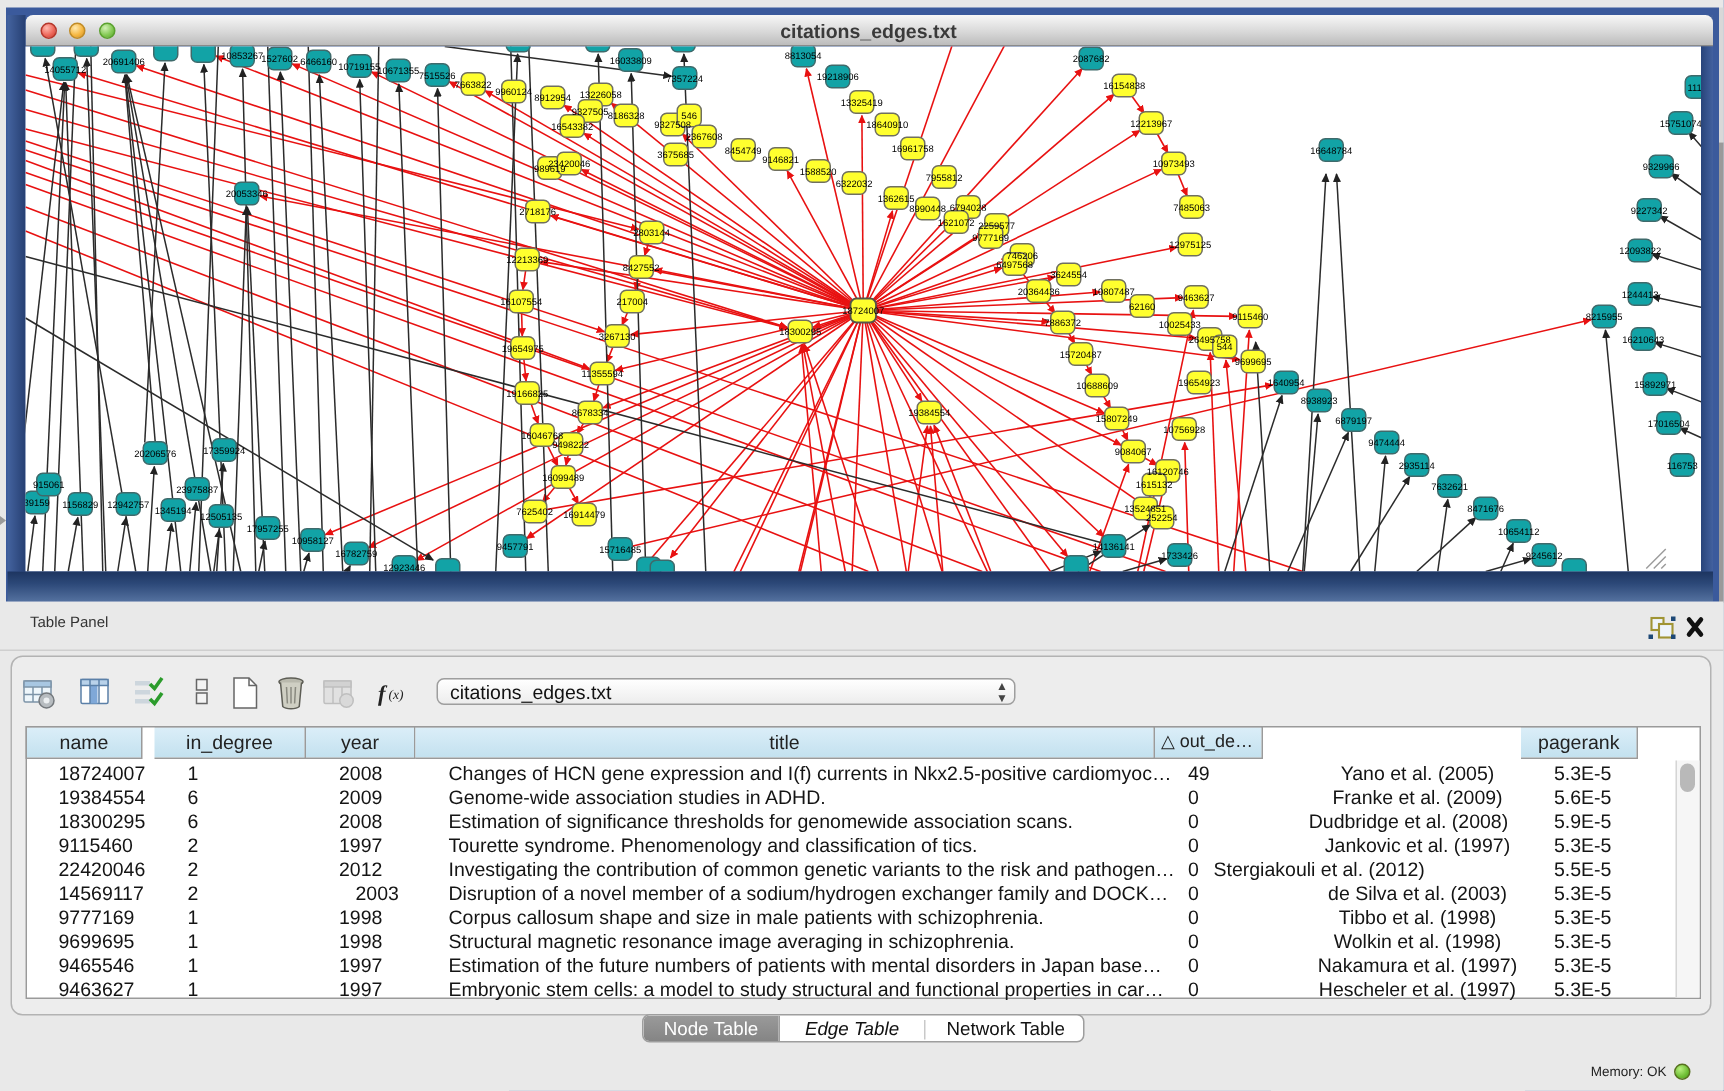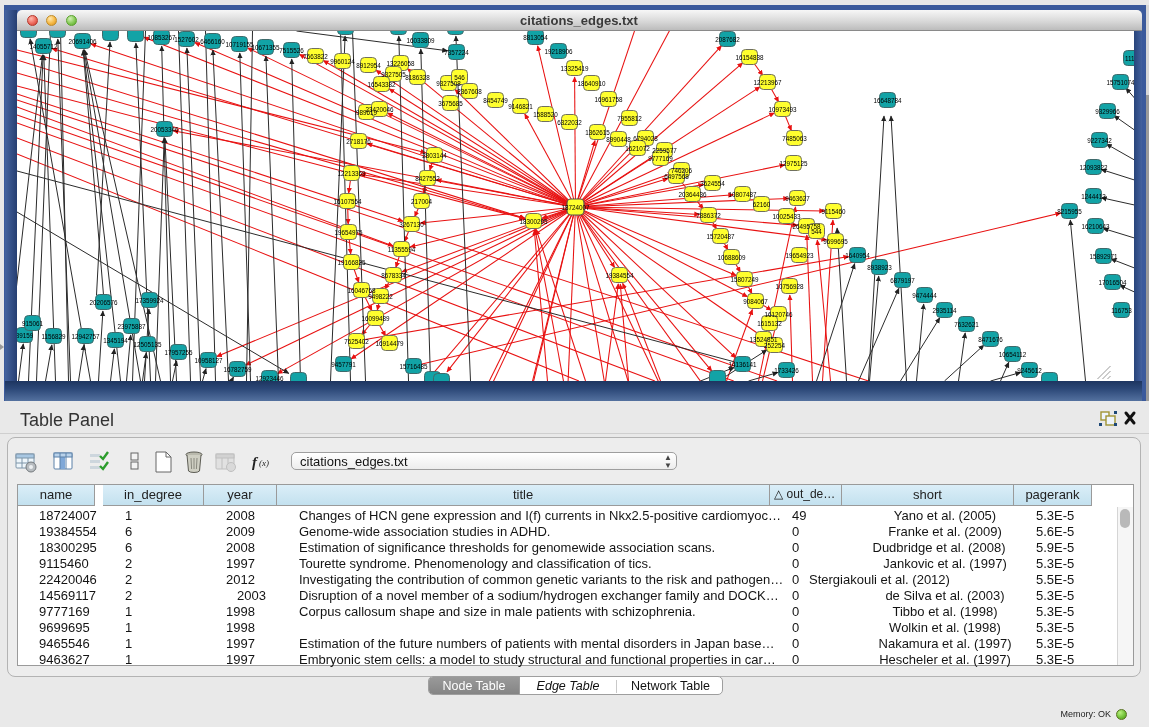--- a/index.html
+++ b/index.html
@@ -13,21 +13,21 @@
 #titletext { position:absolute; left:0; right:0; top:3px; text-align:center; font-size:13px; font-weight:bold; color:#3a3a3a; }
 .tl { position:absolute; top:5px; width:11px; height:11px; border-radius:50%; }
 #tlr { left:10px; background:radial-gradient(circle at 35% 30%, #ffb9ae, #ee6a5d 55%, #c33a2c); border:0.5px solid #b5372b;}
 #tly { left:29px; background:radial-gradient(circle at 35% 30%, #ffe9b0, #f6b843 55%, #d08e23); border:0.5px solid #c08b26;}
 #tlg { left:49px; background:radial-gradient(circle at 35% 30%, #d2f0b6, #85ca56 55%, #57a427); border:0.5px solid #5aa12e;}
 #canvas { position:absolute; left:16.5px; top:31px; width:1117.5px; height:350px; background:#fff; overflow:hidden; }
 #winshadowL { position:absolute; left:4.5px; top:10px; width:12px; height:371px; background:linear-gradient(90deg,#44639f,#263f72); }
 #winshadowR { position:absolute; left:1134px; top:10px; width:8px; height:371px; background:linear-gradient(90deg,#28447a,#43619f); }
 #winshadowB { position:absolute; left:4.5px; top:381px; width:1137.5px; height:20px; background:linear-gradient(#1d3560,#2c4878 40%,#54719f); }
 #tpanel { position:absolute; left:0; top:401px; width:1149px; height:326px; background:#e9e9e9; }
-#tptitle { position:absolute; left:20px; top:410px; font-size:18px; color:#333; }
+#tptitle { position:absolute; left:20px; top:410px; font-size:10px; color:#333; }
 #tpline { position:absolute; left:0; top:433px; width:1149px; height:1px; background:#cfcfcf; }
 #box { position:absolute; left:7px; top:437px; width:1134px; height:240px; background:#ededed; border:1px solid #b3b3b3; border-radius:8px; }
 #combo { position:absolute; left:291px; top:452px; width:386px; height:18px; background:linear-gradient(#ffffff,#ededed); border:1px solid #9e9e9e; border-radius:5px; font-size:13px; color:#111; padding:1px 0 0 8px; }
 #combo .arr { position:absolute; right:4px; top:1px; font-size:8px; color:#444; line-height:8px; }
 #table { position:absolute; left:17px; top:484px; width:1117px; height:182px; background:#fff; border:1px solid #9a9a9a; }
 .hc { position:absolute; top:484px; height:22px; background:linear-gradient(#dbeef8,#c3e1ef); border:1px solid #9a9a9a; border-left:none; font-size:13px; color:#222; text-align:center; padding-top:2px; white-space:nowrap; overflow:hidden; }
 .row { position:absolute; left:17px; width:1100px; height:16px; font-size:13px; color:#141414; }
 .row span { position:absolute; top:1px; white-space:nowrap; }
 #sbtrack { position:absolute; left:1117px; top:507px; width:16px; height:158px; background:#f6f6f6; border-left:1px solid #d5d5d5; }
 #sbthumb { position:absolute; left:1120px; top:509px; width:10px; height:19px; background:#b9b9b9; border-radius:5px; }
@@ -588,21 +588,20 @@
       <text x="9" y="16" font-family="Liberation Serif, serif" font-style="italic" font-size="9" fill="#222">(x)</text>
     </g>
   </svg>
   <div id="combo">citations_edges.txt<span class="arr">▲<br>▼</span></div>
   <div id="table"></div>
   <div class="hc" style="left:17px;width:78px;border-left:1px solid #9a9a9a">name</div>
   <div class="hc" style="left:103px;width:101px">in_degree</div>
   <div class="hc" style="left:204px;width:73px">year</div>
   <div class="hc" style="left:277px;width:493px">title</div>
   <div class="hc" style="left:770px;width:72px;text-align:left;padding-left:4px;font-size:12px">△ out_de…</div>
-  <div class="hc" style="left:842px;width:172px">short</div>
   <div class="hc" style="left:1014px;width:78px">pagerank</div>
   <div class="row" style="top:507px">
       <span style="left:22px">18724007</span>
       <span style="left:108px">1</span>
       <span style="left:209px">2008</span>
       <span style="left:282px;width:484px;overflow:hidden">Changes of HCN gene expression and I(f) currents in Nkx2.5-positive cardiomyoc…</span>
       <span style="left:775px">49</span>
       <span style="left:842px;width:172px;text-align:center">Yano et al. (2005)</span>
       <span style="left:1019px">5.3E-5</span>
     </div>
@@ -657,20 +656,21 @@
       <span style="left:209px">1998</span>
       <span style="left:282px;width:484px;overflow:hidden">Corpus callosum shape and size in male patients with schizophrenia.</span>
       <span style="left:775px">0</span>
       <span style="left:842px;width:172px;text-align:center">Tibbo et al. (1998)</span>
       <span style="left:1019px">5.3E-5</span>
     </div>
 <div class="row" style="top:619px">
       <span style="left:22px">9699695</span>
       <span style="left:108px">1</span>
       <span style="left:209px">1998</span>
+      <span style="left:282px;width:484px;overflow:hidden">Structural magnetic resonance image averaging in schizophrenia.</span>
       <span style="left:775px">0</span>
       <span style="left:842px;width:172px;text-align:center">Wolkin et al. (1998)</span>
       <span style="left:1019px">5.3E-5</span>
     </div>
 <div class="row" style="top:635px">
       <span style="left:22px">9465546</span>
       <span style="left:108px">1</span>
       <span style="left:209px">1997</span>
       <span style="left:282px;width:484px;overflow:hidden">Estimation of the future numbers of patients with mental disorders in Japan base…</span>
       <span style="left:775px">0</span>

